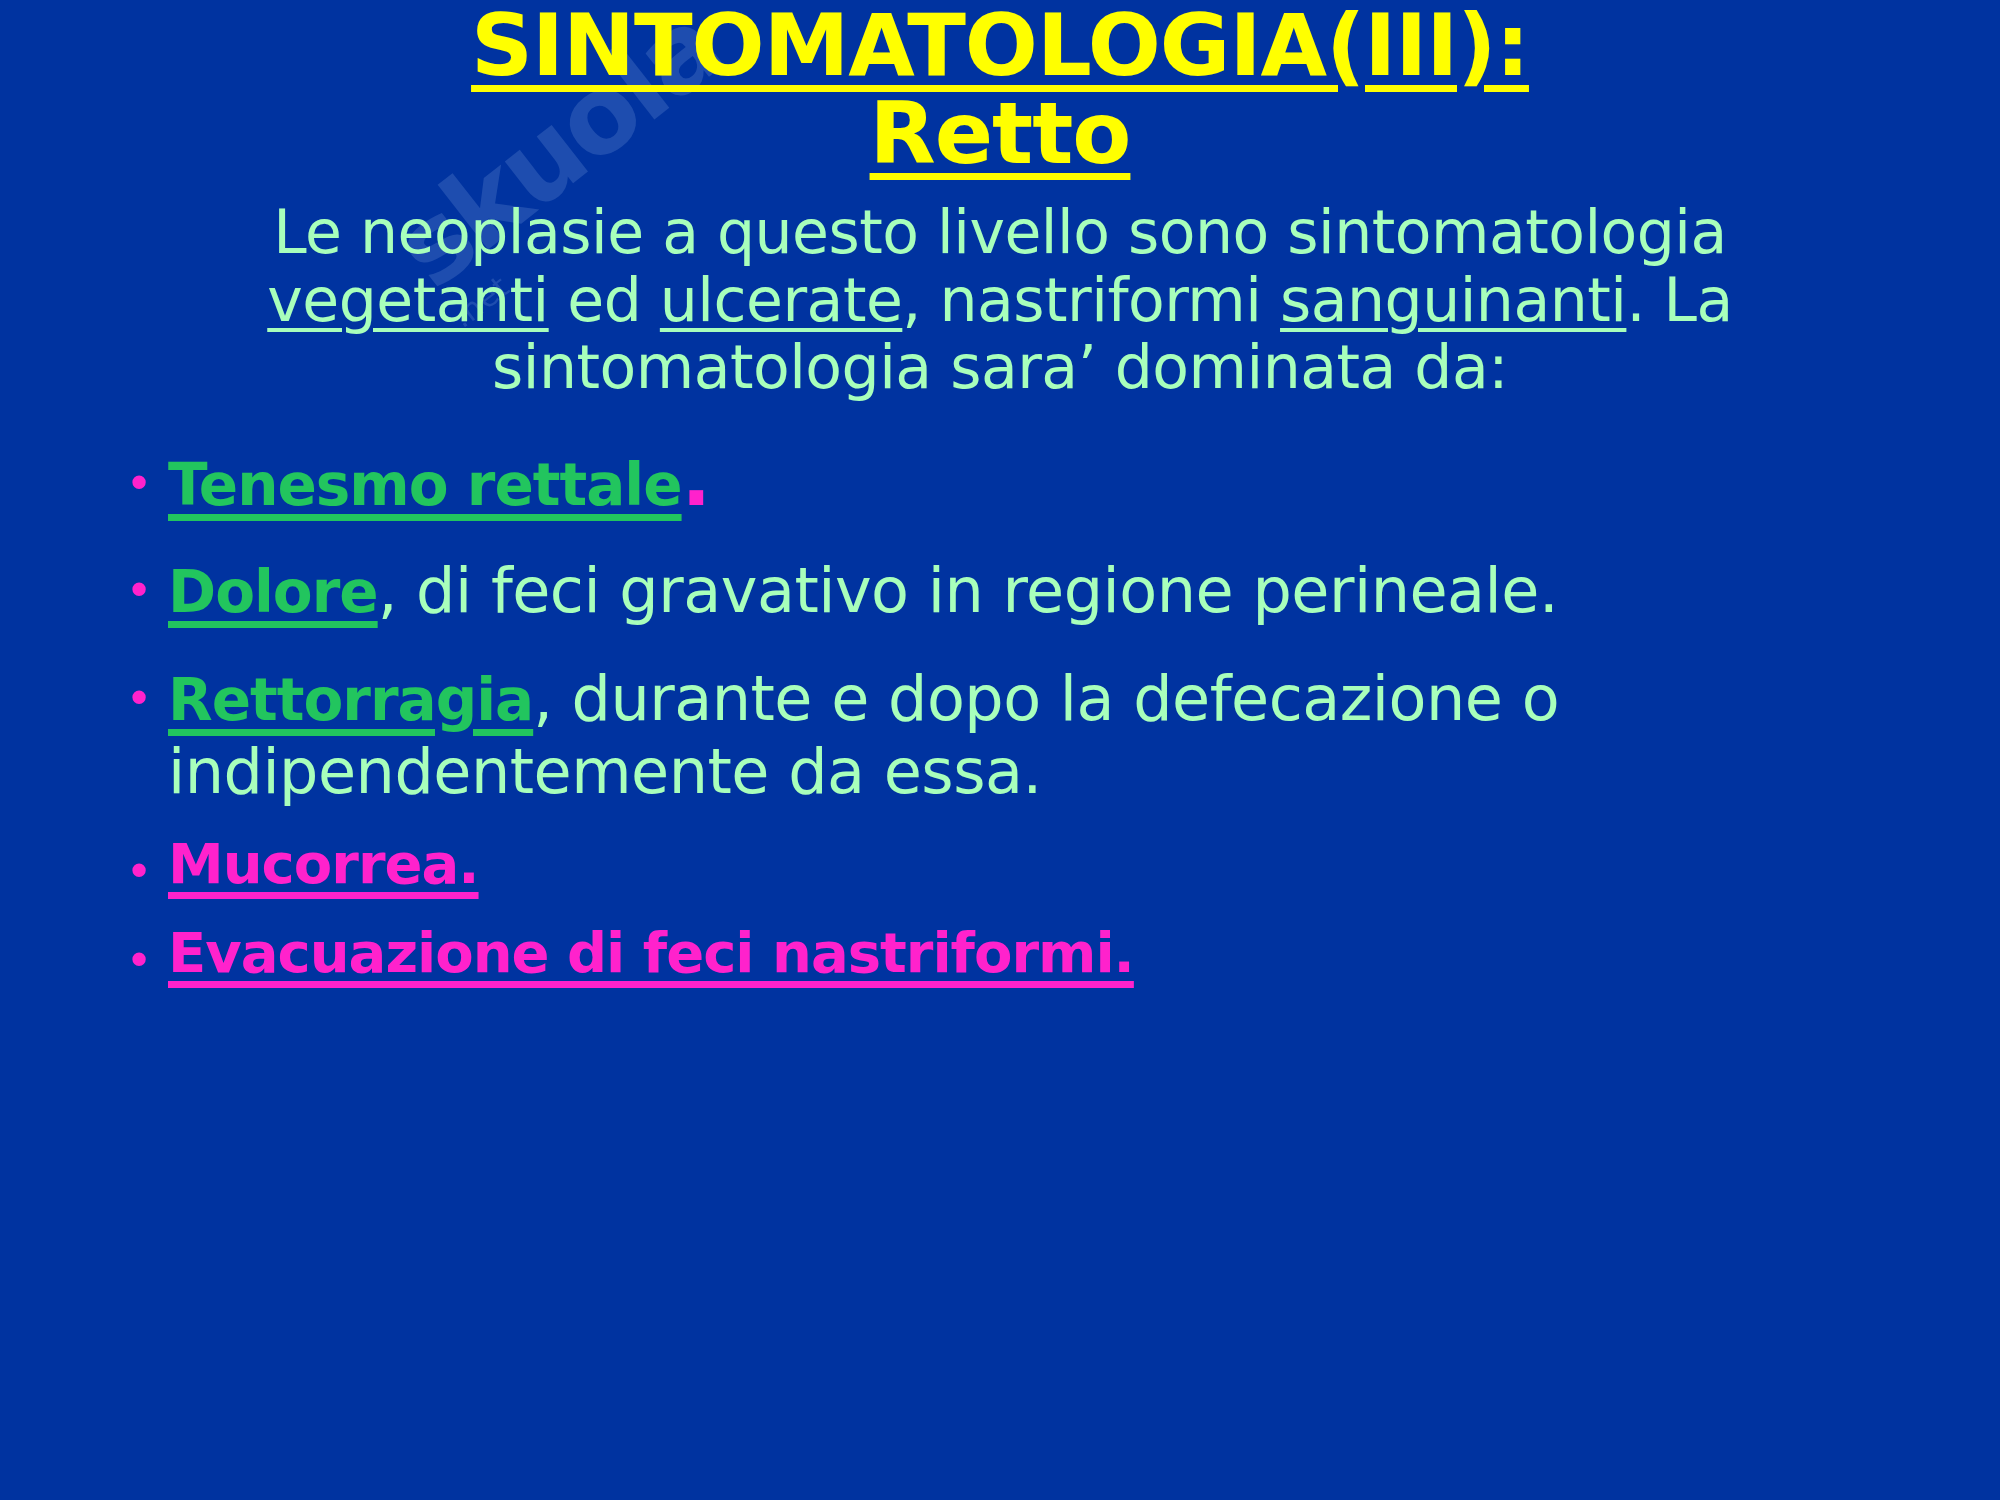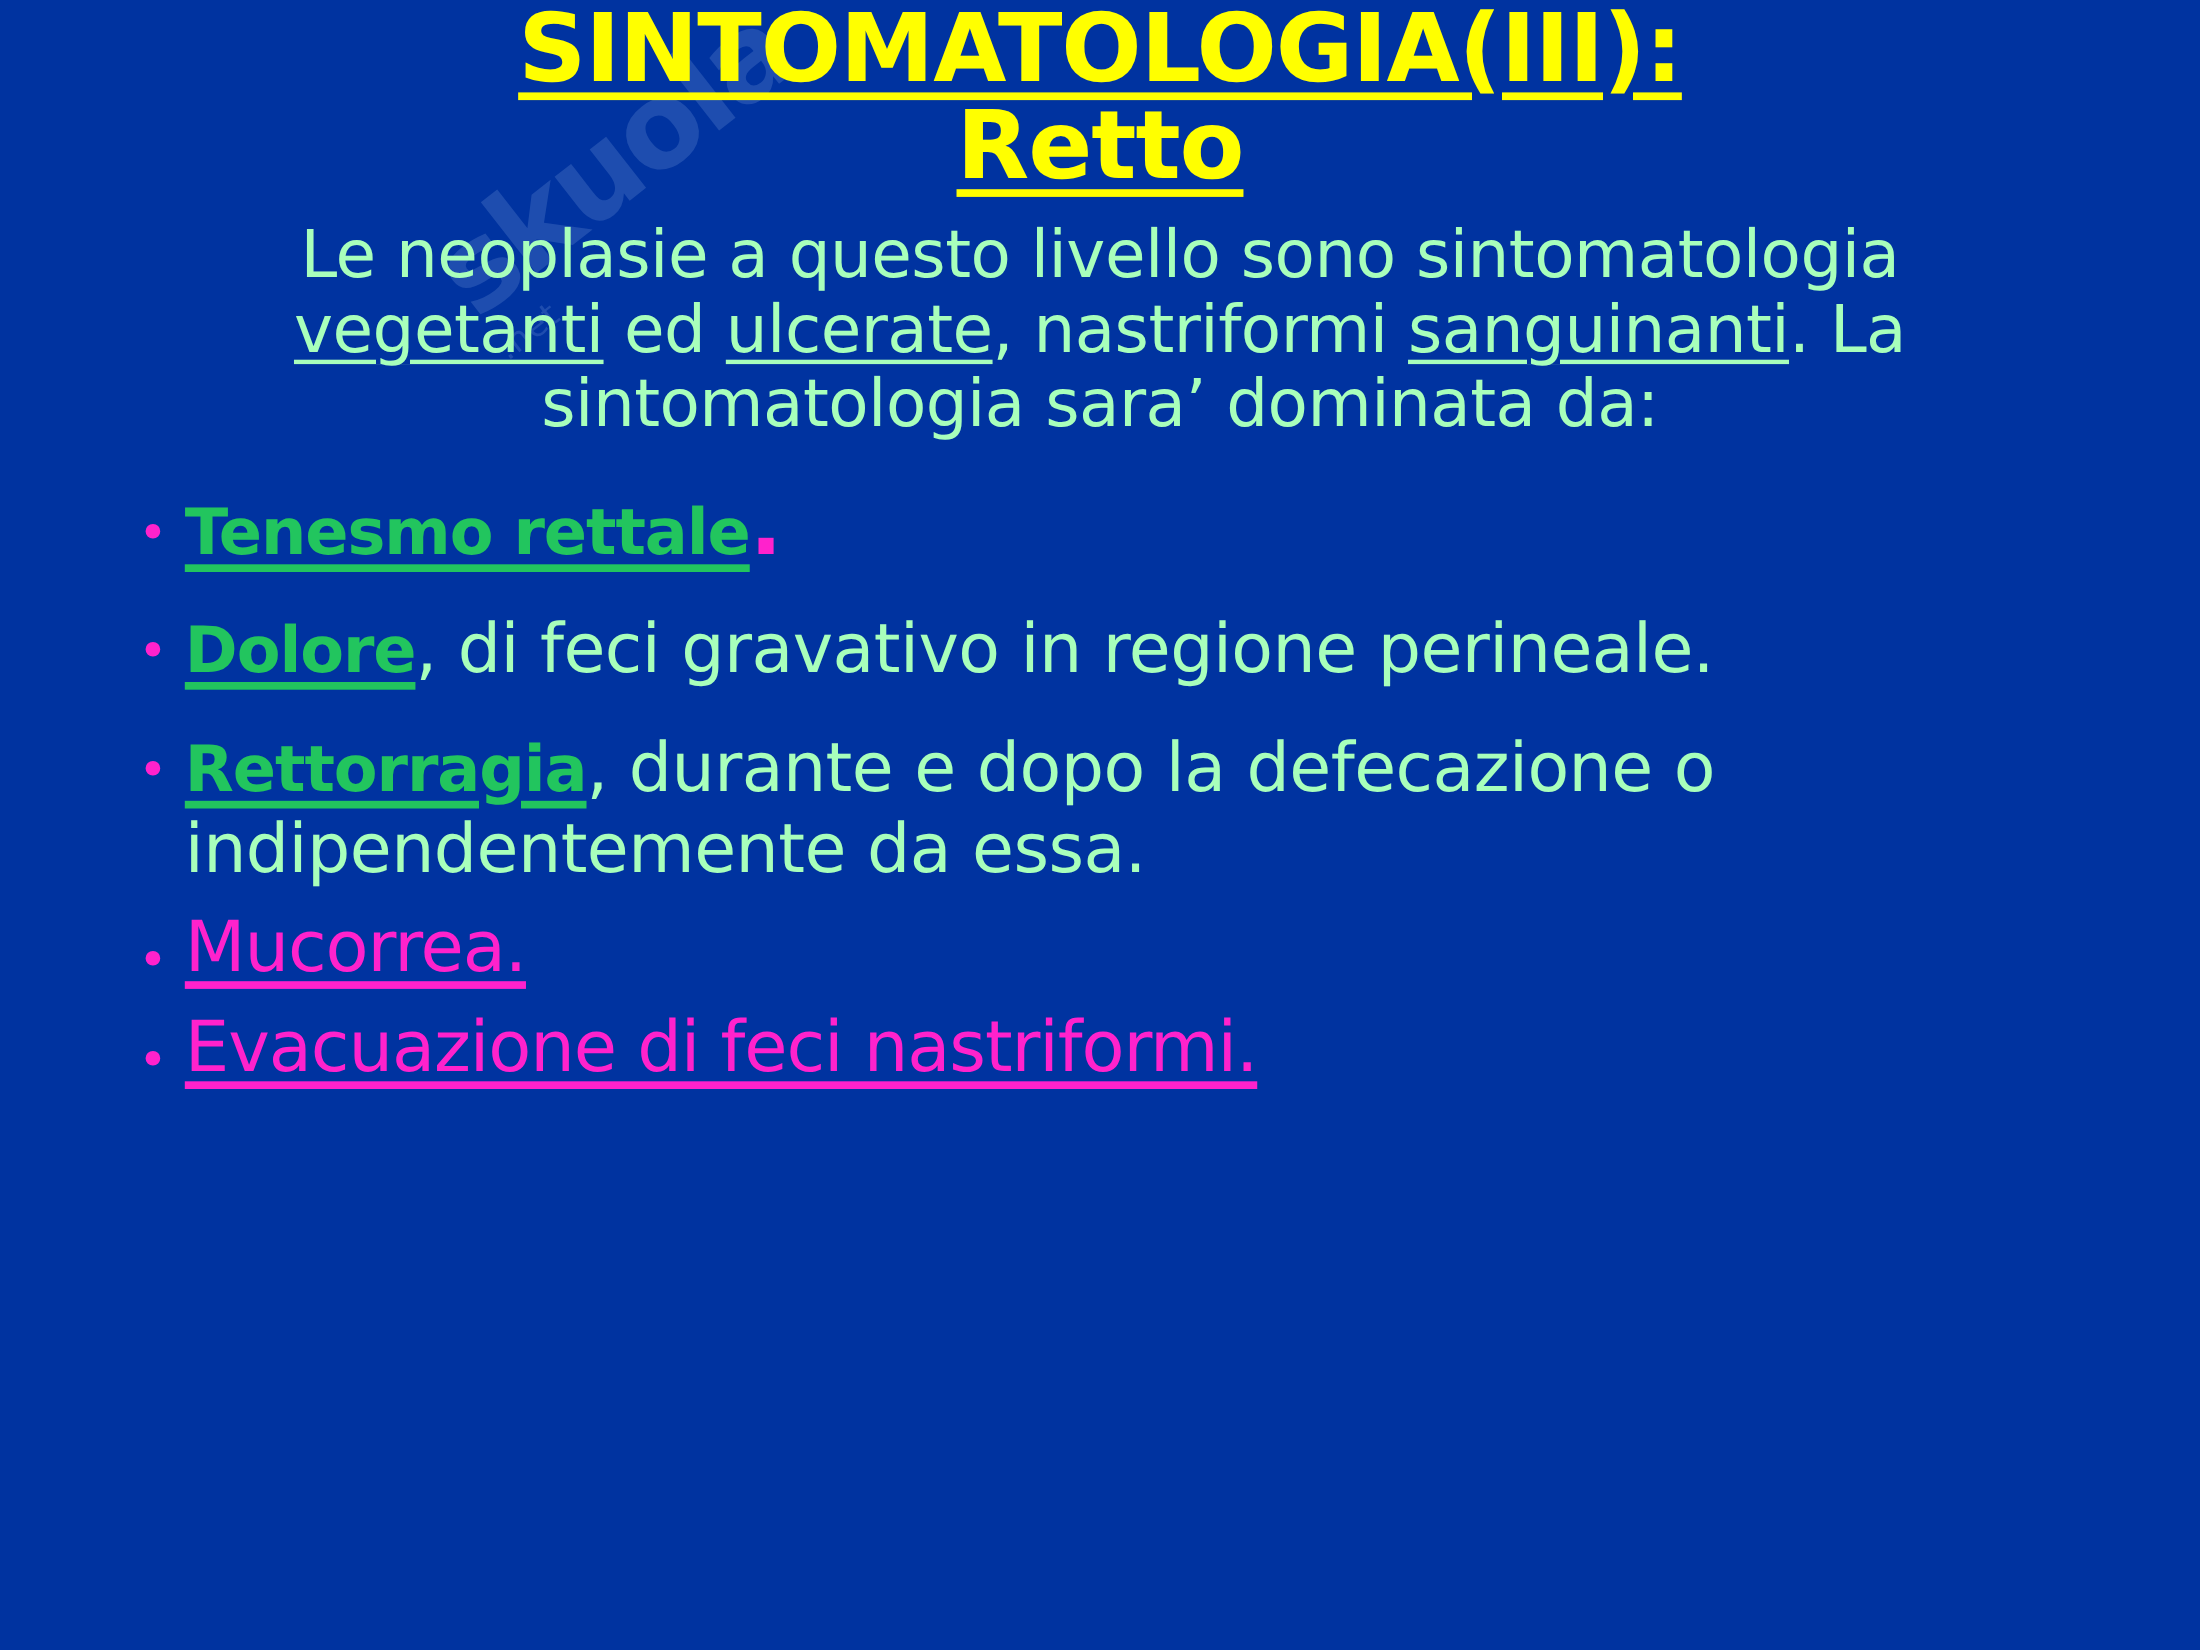--- a/index.html
+++ b/index.html
@@ -137,22 +137,22 @@
     letter-spacing: -1px;
   }
   .hl-plain {
     color: #ff22cc;
     font-weight: bold;
     font-size: 78px;
     letter-spacing: -1px;
   }
   .full-hl {
     color: #ff22cc;
-    font-weight: normal;
-    font-size: 64px;
+    font-weight: bold;
+    font-size: 56px;
     text-decoration: underline;
     text-decoration-thickness: 7px;
     text-underline-offset: 9px;
     letter-spacing: -1px;
   }
   .tail {
     color: #a8ffbb;
   }
   
   .bullet-row.big .bullet-dot { padding-top: 22px; }

